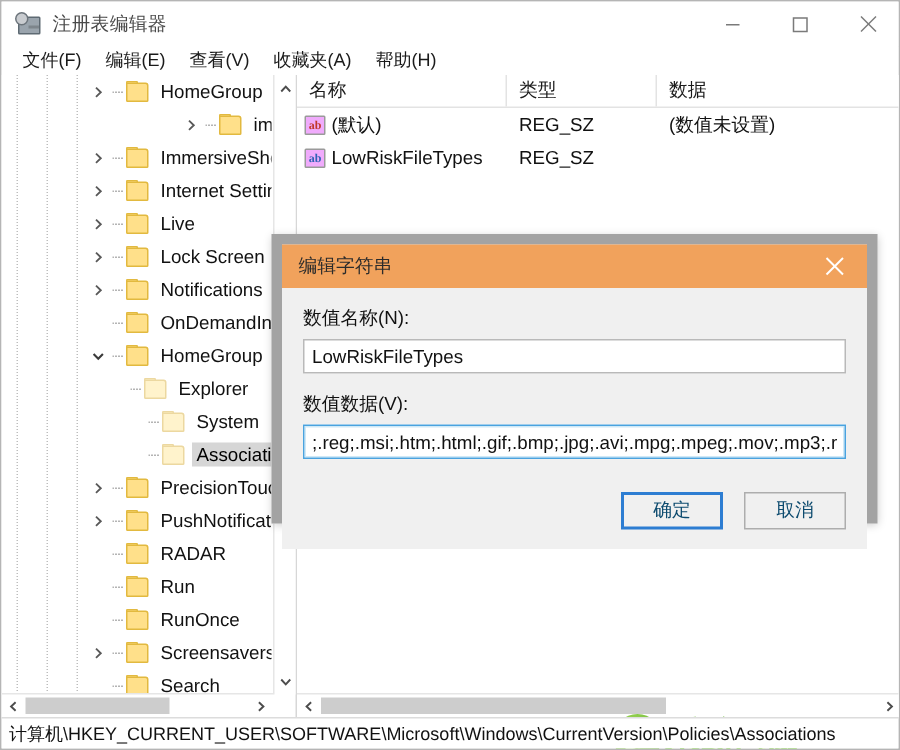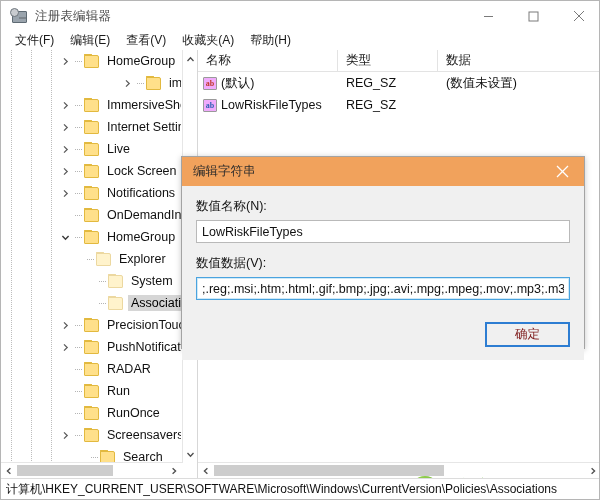--- a/index.html
+++ b/index.html
@@ -355,21 +355,21 @@
     color: #111;
     white-space: nowrap;
   }
 
   
   .dialog {
     position: absolute;
     left: 180px; top: 155px;
     width: 404px; height: 193px;
     background: #f0f0f0;
-    border: 1px solid #a3a3a3;
+    border: 7px solid #a3a3a3;
     box-sizing: border-box;
     box-shadow: 0 1px 6px rgba(0,0,0,.22);
   }
   .dlg-title {
     position: relative;
     height: 29px;
     background: #f1a25c;
     display: flex;
     align-items: center;
   }
@@ -415,25 +415,25 @@
     border: 1px solid #4aa3df;
     box-shadow: inset 0 0 0 1px #cfe9f7;
   }
   .dlg-buttons {
     position: absolute;
     right: 14px; bottom: 13px;
     display: flex;
     gap: 14px;
   }
   .dlg-btn {
-    width: 85px; height: 25px;
+    width: 68px; height: 25px;
     background: #f0f0f0;
     border: 1px solid #adadad;
     font-size: 12.5px;
-    color: #7f1d1d;
+    color: #0c4a6e;
     display: flex;
     align-items: center;
     justify-content: center;
     box-sizing: border-box;
     font-family: "Liberation Sans", sans-serif;
   }
   .dlg-btn.default {
     border: 2px solid #2d7dd2;
     background: #f0f0f0;
   }
@@ -720,21 +720,21 @@
             </div>
             <div class="dash">
               <i></i>
             </div>
             <div class="folder">
               <div class="f-tab"></div>
               <div class="f-back"></div>
             </div>
             <div class="tree-label">Screensavers</div>
           </div>
-          <div class="tree-row" style="padding-left: 72px;">
+          <div class="tree-row" style="padding-left: 56px;">
             <div class="twisty"></div>
             <div class="dash">
               <i></i>
             </div>
             <div class="folder">
               <div class="f-tab"></div>
               <div class="f-back"></div>
             </div>
             <div class="tree-label">Search</div>
           </div>
@@ -838,17 +838,18 @@
           </svg>
       </div>
     </div>
     <div class="dlg-body">
       <div class="dlg-label">数值名称(N):</div>
       <input class="dlg-input" type="text" value="LowRiskFileTypes" style="">
       <div class="dlg-label">数值数据(V):</div>
       <input class="dlg-input focused" type="text" value=";.reg;.msi;.htm;.html;.gif;.bmp;.jpg;.avi;.mpg;.mpeg;.mov;.mp3;.m3u;.wav;" style="">
       <div class="dlg-buttons">
         <div class="dlg-btn default">确定</div>
+        <div class="dlg-btn">取消</div>
       </div>
     </div>
   </div>
 
 </div>
 
 </body></html>

